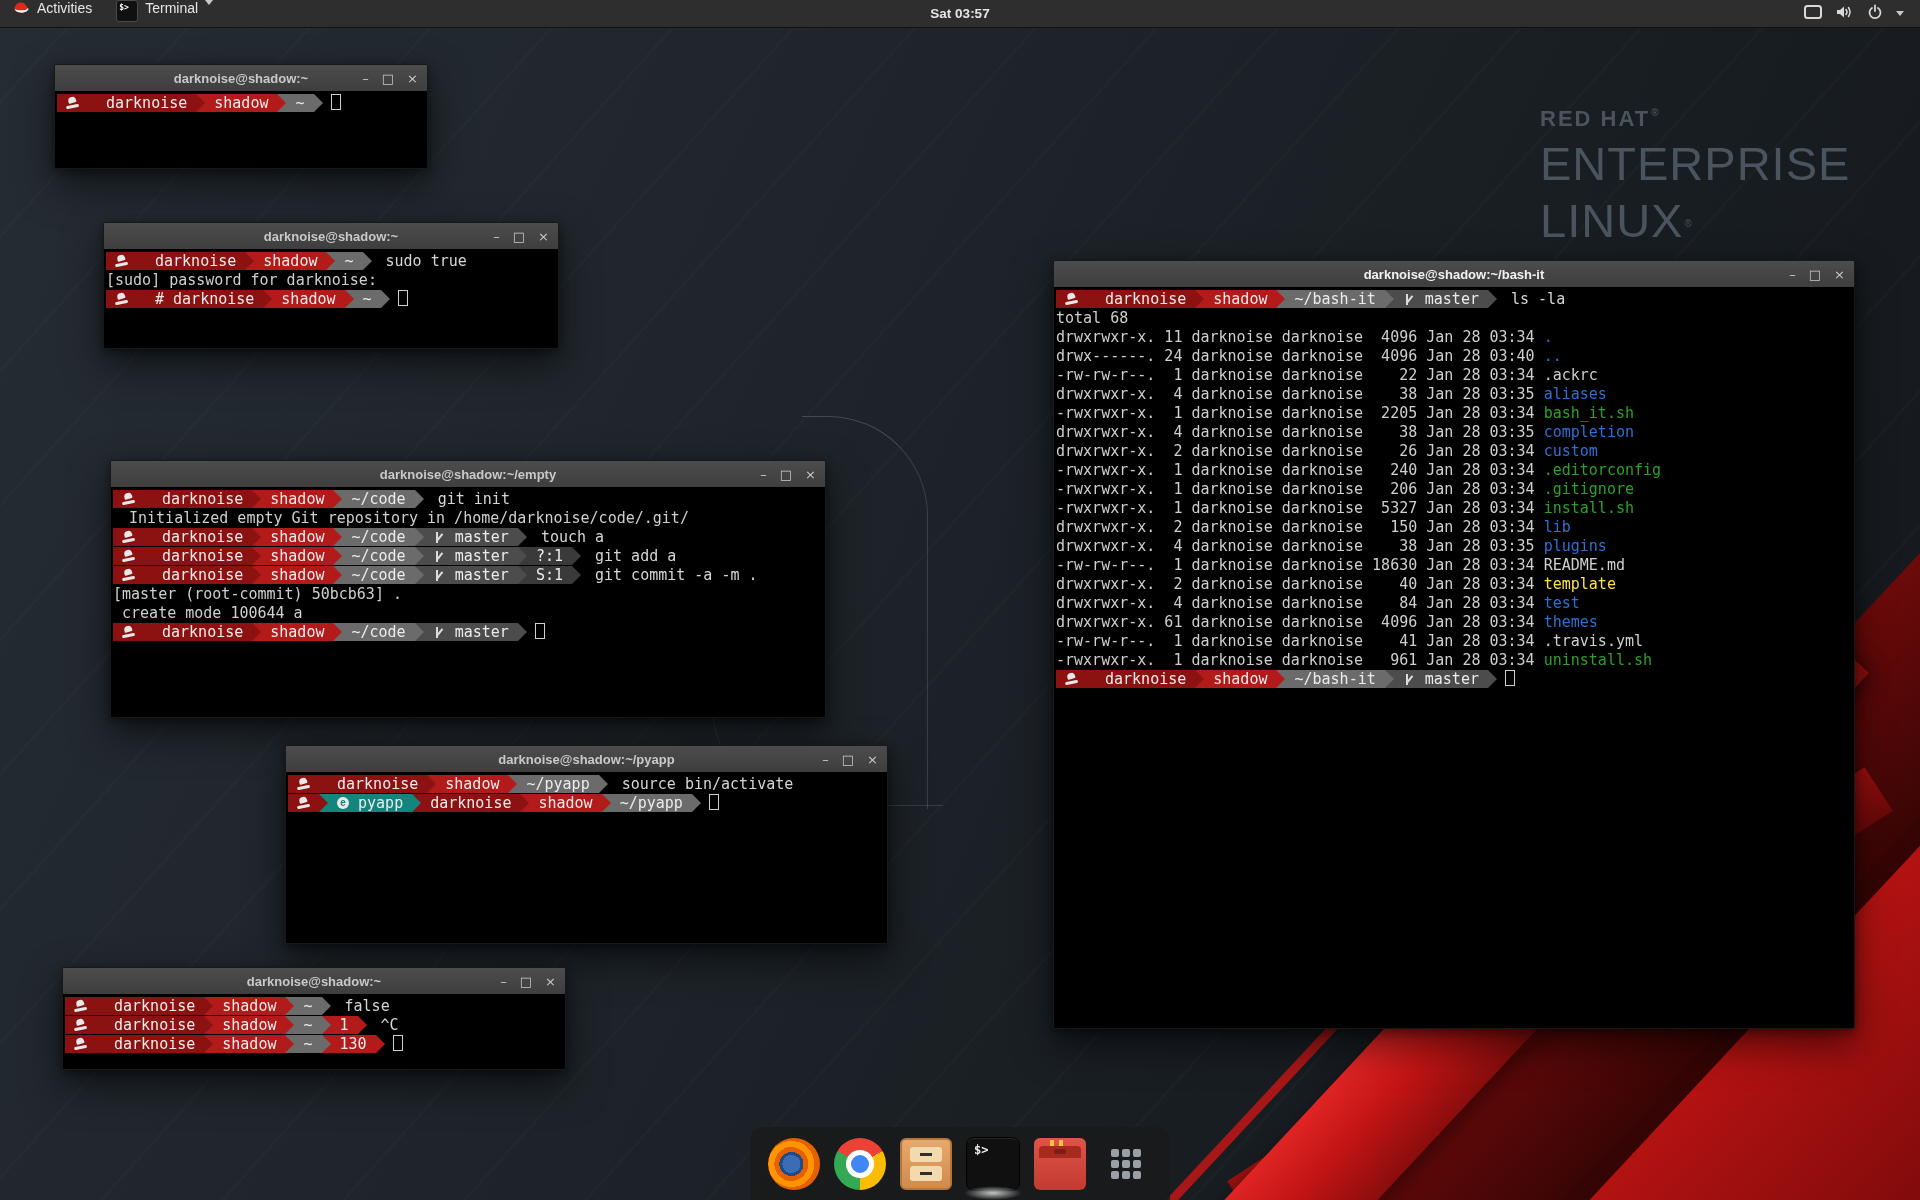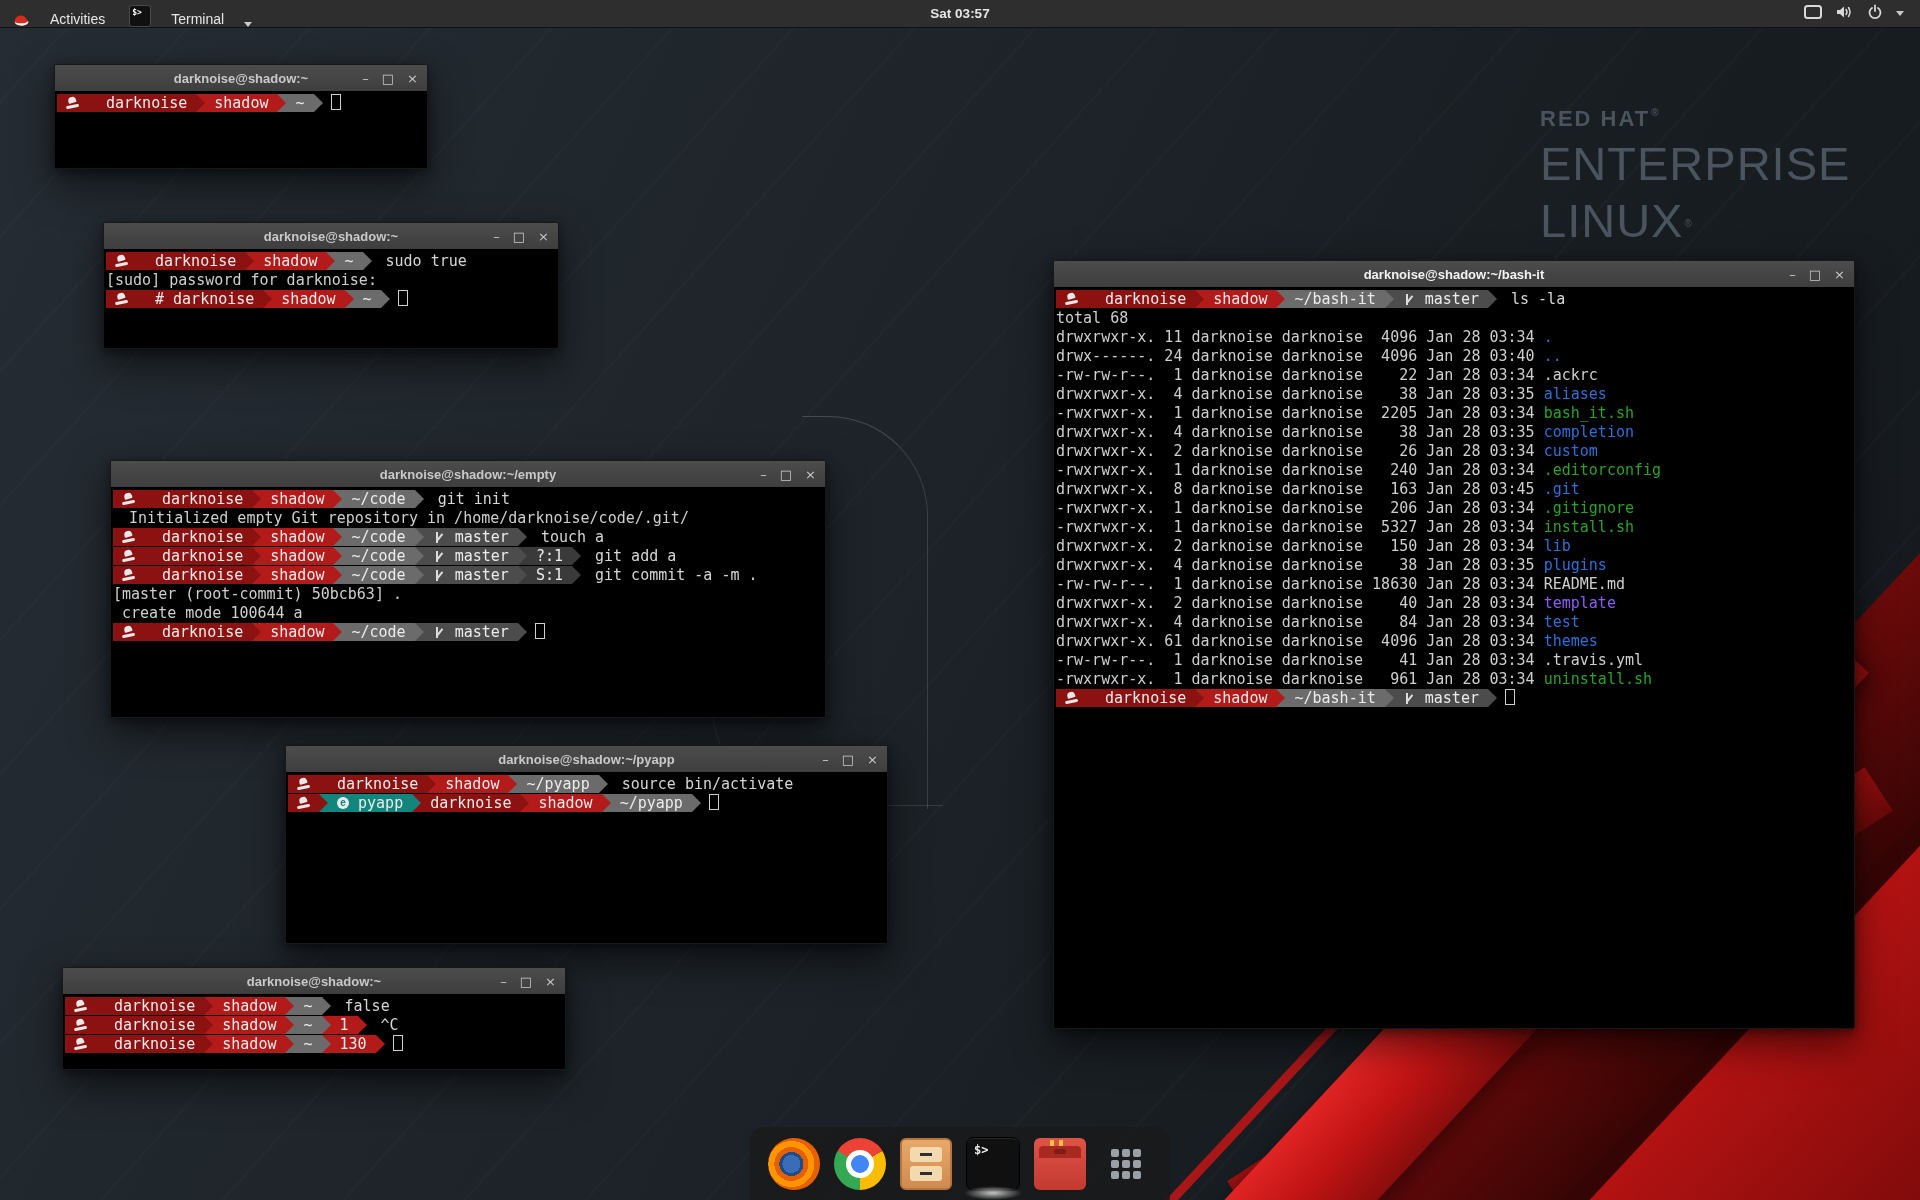--- a/index.html
+++ b/index.html
@@ -40,21 +40,21 @@
   #brand .b1{font-size:22px;font-weight:bold;letter-spacing:2px;}
   #brand .b2{font-size:47px;letter-spacing:1px;margin-top:4px;}
   #brand .b3{font-size:47px;letter-spacing:1px;margin-top:2px;}
   #brand sup{font-size:10px;vertical-align:10px;margin-left:1px;}
 
   
   #topbar{position:absolute;left:0;top:0;width:1920px;height:27px;background:#2e2e2e;
     border-bottom:1px solid #111;display:flex;align-items:center;color:#e6e6e6;
     font-size:14px;z-index:50;}
   .tb-left{display:flex;align-items:center;height:100%;}
-  .tb-item{display:flex;align-items:flex-end;gap:20px;padding:0 12px;height:100%;cursor:default;}
+  .tb-item{display:flex;align-items:flex-start;gap:7px;padding:0 12px;height:100%;cursor:default;}
   .rh-logo svg{display:block;}
   .term-mini{width:20px;height:20px;background:#101010;border:1px solid #4a4a4a;border-radius:3px;
     display:flex;align-items:flex-start;justify-content:flex-start;}
   .term-mini span{font-family:"DejaVu Sans Mono",monospace;font-size:8px;color:#fff;
     font-weight:bold;padding:2px 0 0 2px;}
   .caret{width:0;height:0;border-left:4px solid transparent;border-right:4px solid transparent;
     border-top:5px solid #c9c9c9;display:inline-block;}
   .tb-clock{position:absolute;left:50%;transform:translateX(-50%);font-weight:bold;font-size:13.5px;}
   .tb-right{position:absolute;right:10px;top:0;height:100%;display:flex;align-items:center;gap:13px;padding:0 6px;}
 
@@ -290,27 +290,26 @@
         <div class="tline"><span class="seg" style="background-color: rgb(140, 18, 18);"><span class="picon redhat-picon"></span></span><span class="sep" style="border-left-color: rgb(140, 18, 18); background-color: rgb(140, 18, 18);"></span><span class="seg" style="background-color: rgb(140, 18, 18);">darknoise</span><span class="sep" style="border-left-color: rgb(140, 18, 18); background-color: rgb(179, 26, 26);"></span><span class="seg" style="background-color: rgb(179, 26, 26);">shadow</span><span class="sep" style="border-left-color: rgb(179, 26, 26); background-color: rgb(107, 107, 107);"></span><span class="seg" style="background-color: rgb(107, 107, 107);">~/bash-it</span><span class="sep" style="border-left-color: rgb(107, 107, 107); background-color: rgb(76, 76, 76);"></span><span class="seg" style="background-color: rgb(76, 76, 76);"><span class="picon branch-picon"></span> master</span><span class="sep" style="border-left-color: rgb(76, 76, 76); background-color: transparent;"></span><span class="cmd"> ls -la</span></div>
         <div class="tline"><span style="color: rgb(207, 207, 207);">total 68</span></div>
         <div class="tline"><span style="color: rgb(207, 207, 207);">drwxrwxr-x. 11 darknoise darknoise  4096 Jan 28 03:34 </span><span style="color: rgb(47, 111, 214);">.</span></div>
         <div class="tline"><span style="color: rgb(207, 207, 207); text-align: right;">drwx------. 24 darknoise darknoise  4096 Jan 28 03:40 </span><span style="color: rgb(47, 111, 214);">..</span></div>
         <div class="tline"><span style="color: rgb(207, 207, 207);">-rw-rw-r--.  1 darknoise darknoise    22 Jan 28 03:34 </span><span style="color: rgb(207, 207, 207);">.ackrc</span></div>
         <div class="tline"><span style="color: rgb(207, 207, 207);">drwxrwxr-x.  4 darknoise darknoise    38 Jan 28 03:35 </span><span style="color: rgb(47, 111, 214);">aliases</span></div>
         <div class="tline"><span style="color: rgb(207, 207, 207);">-rwxrwxr-x.  1 darknoise darknoise  2205 Jan 28 03:34 </span><span style="color: rgb(42, 162, 42);">bash_it.sh</span></div>
         <div class="tline"><span style="color: rgb(207, 207, 207);">drwxrwxr-x.  4 darknoise darknoise    38 Jan 28 03:35 </span><span style="color: rgb(47, 111, 214);">completion</span></div>
         <div class="tline"><span style="color: rgb(207, 207, 207);">drwxrwxr-x.  2 darknoise darknoise    26 Jan 28 03:34 </span><span style="color: rgb(47, 111, 214);">custom</span></div>
         <div class="tline"><span style="color: rgb(207, 207, 207);">-rwxrwxr-x.  1 darknoise darknoise   240 Jan 28 03:34 </span><span style="color: rgb(42, 162, 42);">.editorconfig</span></div>
-        <div class="tline"><span style="color: rgb(207, 207, 207);">drwxrwxr-x.  8 darknoise darknoise   163 Jan 28 03:45 </span><span style="color: rgb(47, 111, 214);">.git</span></div>
         <div class="tline"><span style="color: rgb(207, 207, 207);">-rwxrwxr-x.  1 darknoise darknoise   206 Jan 28 03:34 </span><span style="color: rgb(42, 162, 42);">.gitignore</span></div>
         <div class="tline"><span style="color: rgb(207, 207, 207);">-rwxrwxr-x.  1 darknoise darknoise  5327 Jan 28 03:34 </span><span style="color: rgb(42, 162, 42);">install.sh</span></div>
         <div class="tline"><span style="color: rgb(207, 207, 207);">drwxrwxr-x.  2 darknoise darknoise   150 Jan 28 03:34 </span><span style="color: rgb(47, 111, 214);">lib</span></div>
         <div class="tline"><span style="color: rgb(207, 207, 207);">drwxrwxr-x.  4 darknoise darknoise    38 Jan 28 03:35 </span><span style="color: rgb(47, 111, 214);">plugins</span></div>
         <div class="tline"><span style="color: rgb(207, 207, 207);">-rw-rw-r--.  1 darknoise darknoise 18630 Jan 28 03:34 </span><span style="color: rgb(207, 207, 207);">README.md</span></div>
-        <div class="tline"><span style="color: rgb(207, 207, 207);">drwxrwxr-x.  2 darknoise darknoise    40 Jan 28 03:34 </span><span style="color: #8b5cf6;">template</span></div>
+        <div class="tline"><span style="color: rgb(207, 207, 207);">drwxrwxr-x.  2 darknoise darknoise    40 Jan 28 03:34 </span><span style="color: #fde047;">template</span></div>
         <div class="tline"><span style="color: rgb(207, 207, 207);">drwxrwxr-x.  4 darknoise darknoise    84 Jan 28 03:34 </span><span style="color: rgb(47, 111, 214);">test</span></div>
         <div class="tline"><span style="color: rgb(207, 207, 207);">drwxrwxr-x. 61 darknoise darknoise  4096 Jan 28 03:34 </span><span style="color: rgb(47, 111, 214);">themes</span></div>
         <div class="tline"><span style="color: rgb(207, 207, 207);">-rw-rw-r--.  1 darknoise darknoise    41 Jan 28 03:34 </span><span style="color: rgb(207, 207, 207);">.travis.yml</span></div>
         <div class="tline"><span style="color: rgb(207, 207, 207);">-rwxrwxr-x.  1 darknoise darknoise   961 Jan 28 03:34 </span><span style="color: rgb(42, 162, 42);">uninstall.sh</span></div>
         <div class="tline"><span class="seg" style="background-color: rgb(140, 18, 18);"><span class="picon redhat-picon"></span></span><span class="sep" style="border-left-color: rgb(140, 18, 18); background-color: rgb(140, 18, 18);"></span><span class="seg" style="background-color: rgb(140, 18, 18);">darknoise</span><span class="sep" style="border-left-color: rgb(140, 18, 18); background-color: rgb(179, 26, 26);"></span><span class="seg" style="background-color: rgb(179, 26, 26);">shadow</span><span class="sep" style="border-left-color: rgb(179, 26, 26); background-color: rgb(107, 107, 107);"></span><span class="seg" style="background-color: rgb(107, 107, 107);">~/bash-it</span><span class="sep" style="border-left-color: rgb(107, 107, 107); background-color: rgb(76, 76, 76);"></span><span class="seg" style="background-color: rgb(76, 76, 76);"><span class="picon branch-picon"></span> master</span><span class="sep" style="border-left-color: rgb(76, 76, 76); background-color: transparent;"></span><span class="cursor"></span></div>
       </div>
   </div>
 
   <div id="dock">
       <div class="dock-item dock-firefox"></div>

